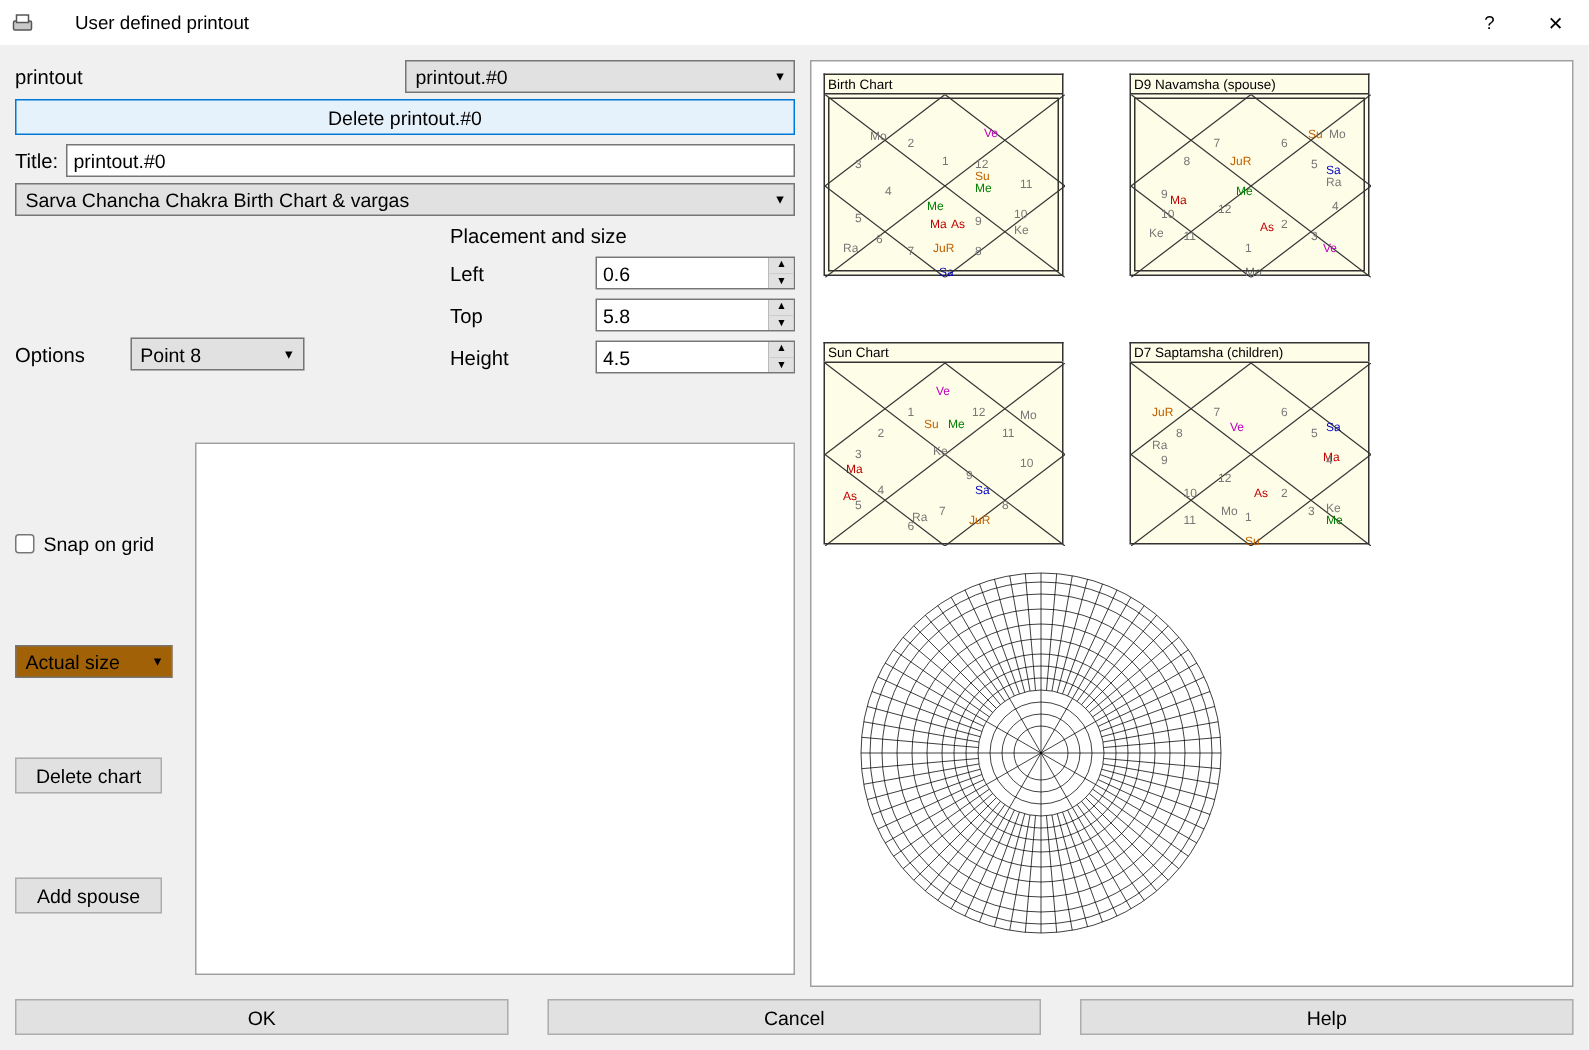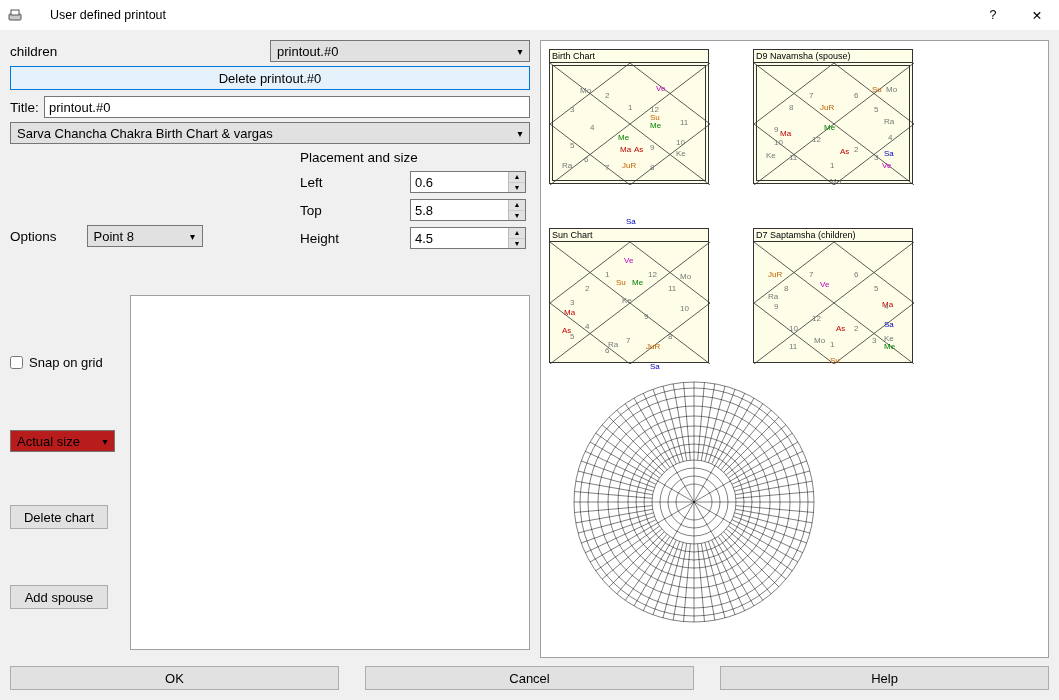--- a/index.html
+++ b/index.html
@@ -64,40 +64,40 @@
     font-family: inherit; font-size: 13px;
   }
   .combo {
     background: #e1e1e1;
     display: flex; align-items: center; justify-content: space-between;
     padding: 0 2px 0 6px;
   }
   .combo .chev {
     width: 14px; text-align: center; font-size: 10px;
   }
-  .combo.white { background: #b91c1c; }
+  .combo.white { background: #a16207; }
 
   .btn {
     height: 24px;
     border: 1px solid #adadad;
     background: #e1e1e1;
     font-family: inherit; font-size: 13px;
     display: inline-flex; align-items: center; justify-content: center;
     box-sizing: border-box;
   }
 
   .delete-btn {
     width: 520px; border: 1px solid #0078d7;
     background: #e5f1fb;
   }
 
   .spin {
     position: relative;
     display: flex;
-    width: 116px; height: 22px;
+    width: 133px; height: 22px;
     border: 1px solid #767676;
     background: #fff;
     box-sizing: border-box;
   }
   .spin input {
     flex: 1; border: none; padding: 0 4px;
     font-family: inherit; font-size: 13px;
     outline: none; min-width: 0;
   }
   .spin .spinbtns {
@@ -188,21 +188,21 @@
     content: "";
     position: absolute; inset: 2px;
     border: 1px solid #333;
     pointer-events: none;
   }
   .vbox svg { position: absolute; inset: 0; }
   .plabelp { position: absolute; font-size: 8px; font-family: inherit; white-space: nowrap; }
   .plabelp.gray { color: #777; }
   .plabelp.red { color: #c00000; margin-top: 44px; }
   .plabelp.green { color: #008000; }
-  .plabelp.blue { color: #0000c0; margin-top: 40px; }
+  .plabelp.blue { color: #0000c0; }
   .plabelp.mag { color: #c000c0; }
   .plabelp.orange { color: #c06000; }
 
   .sarva {
     margin-top: 14px;
     width: 250px; height: 250px;
     position: relative;
     margin-left: 20px;
   }
 </style>
@@ -220,21 +220,21 @@
   <span class="spacer"></span>
   <div class="wc">?</div>
   <div class="wc">✕</div>
 </div>
 
 <div class="content">
 
   <div class="left-panel">
 
     <div class="row">
-      <label class="field-label" style="width:260px">children</label>
+      <label class="field-label" style="width:260px">printout</label>
       <div class="combo" style="width:260px">
         <span>printout.#0</span>
         <span class="chev">▾</span>
       </div>
     </div>
 
     <button class="btn delete-btn">
       <span>Delete printout.#0</span>
     </button>
 

